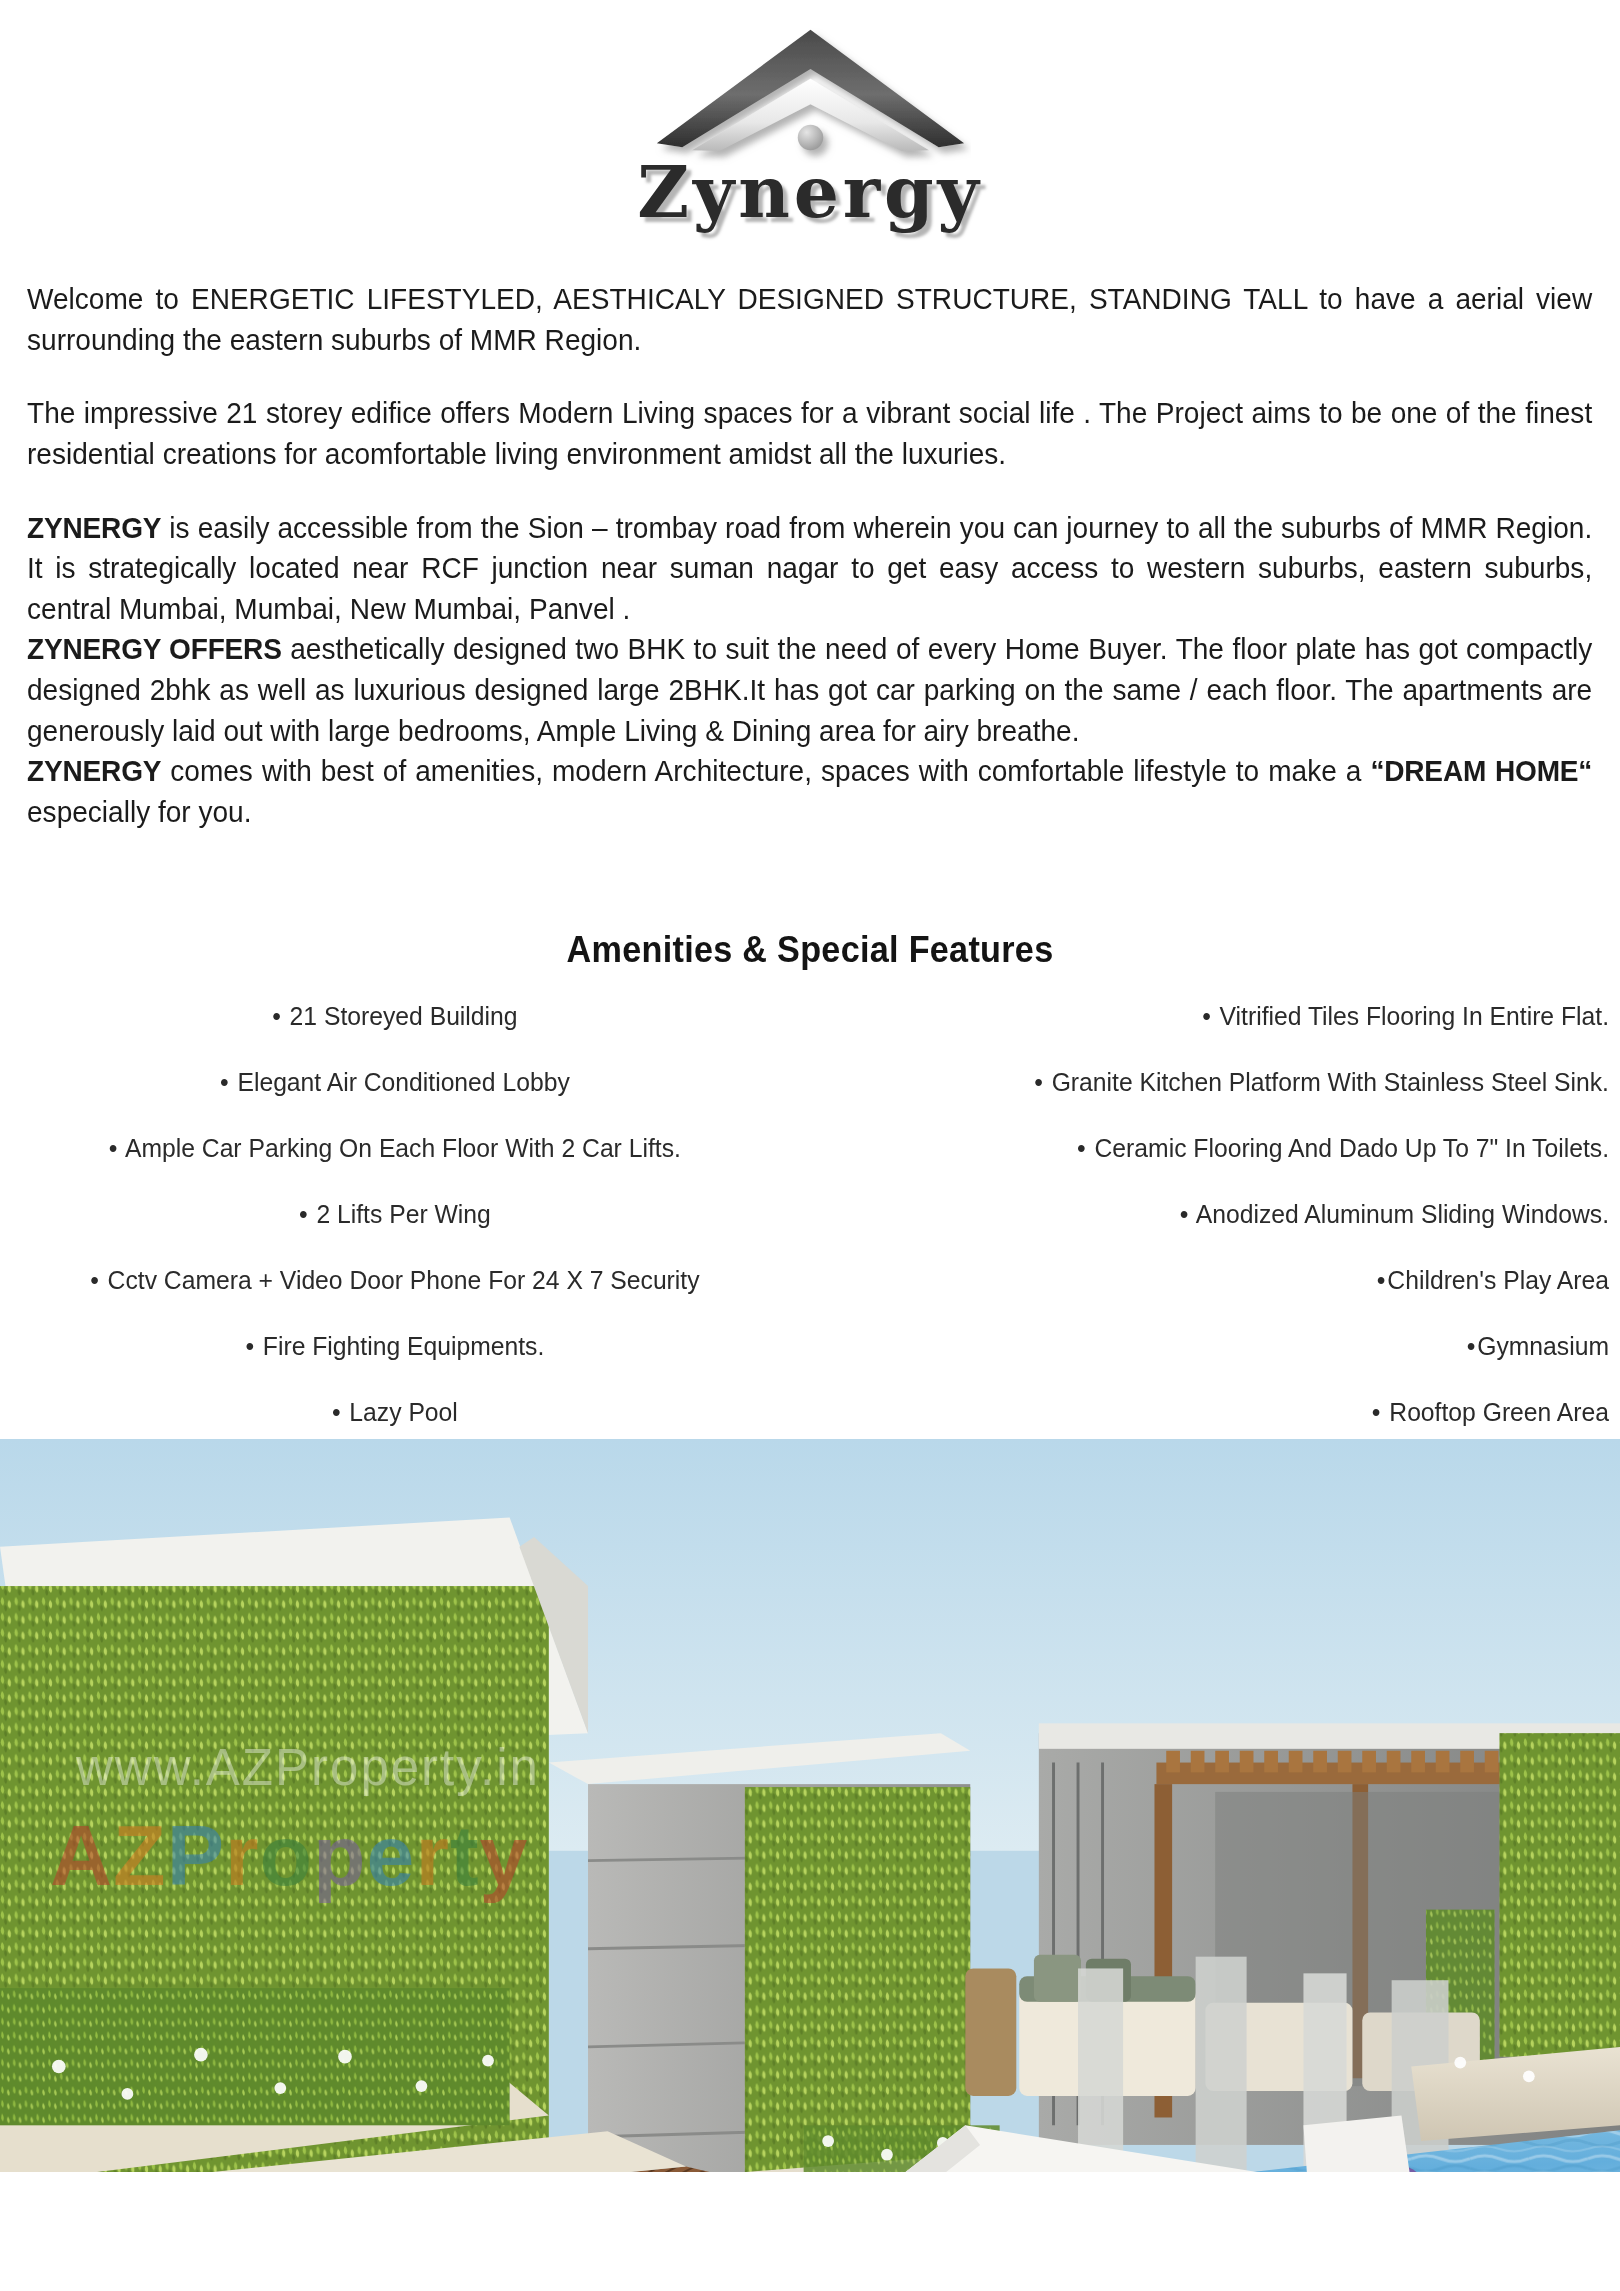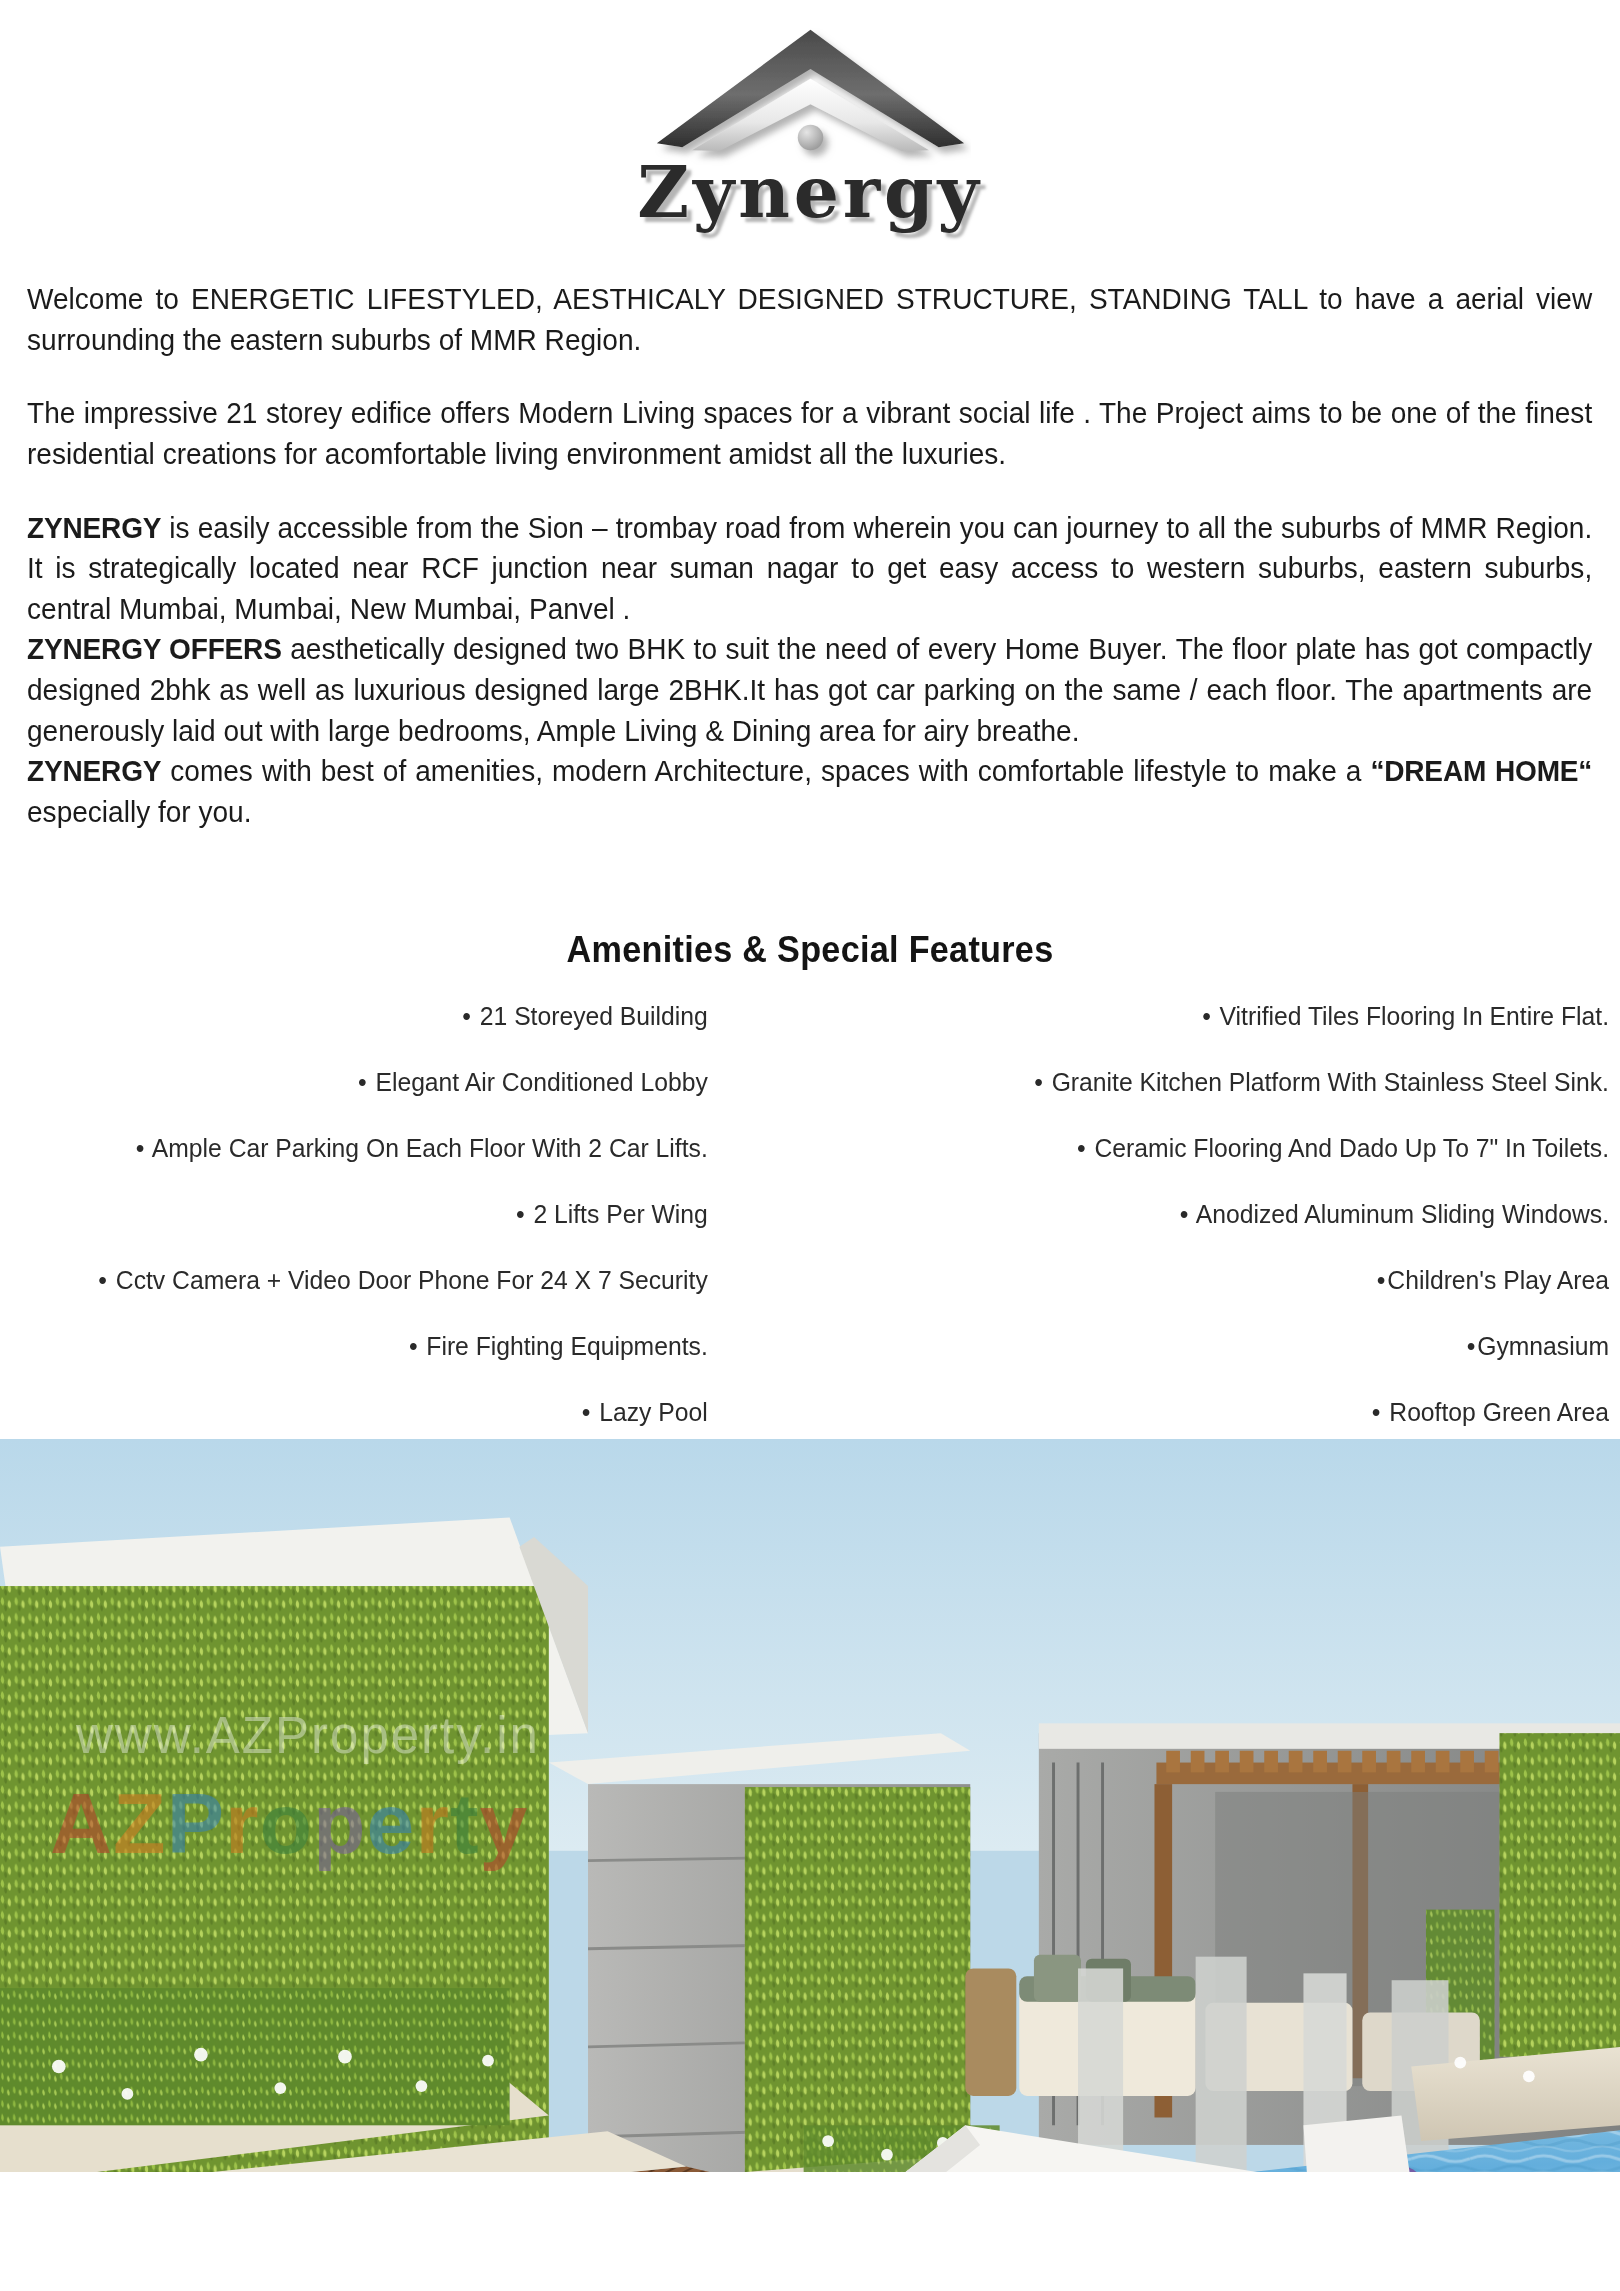--- a/index.html
+++ b/index.html
@@ -94,21 +94,21 @@
     position: absolute;
     left: 0;
     top: 1002px;
     width: 1620px;
     display: flex;
     justify-content: space-between;
   }
   .amen-col {
     width: 745px;
   }
-  .amen-col.left  { text-align: right; }
+  .amen-col.left  { padding-left: 41px; text-align: center; }
   .amen-col.right { padding-right: 11px; text-align: right; }
   .amen-item {
     font-family: "Liberation Sans Narrow", "Liberation Sans", sans-serif;
     font-size: 26px;
     line-height: 1.1;
     color: #2a2a2a;
     height: 66px;
     white-space: nowrap;
     transform: scaleX(0.95);
   }
@@ -126,20 +126,21 @@
     overflow: hidden;
     background: #bcd8e8;
   }
   .photo svg { display: block; width: 1620px; height: 853px; }
 
   .wm {
     position: absolute;
     pointer-events: none;
     font-family: "Liberation Sans Narrow", "Liberation Sans", sans-serif;
     white-space: nowrap;
+    margin-top: 32px;
   }
   .wm-url {
     left: 76px;
     top: 267px;
     font-size: 51px;
     color: rgba(255,255,255,0.40);
     letter-spacing: 2px;
   }
   .wm-brand {
     left: 50px;

